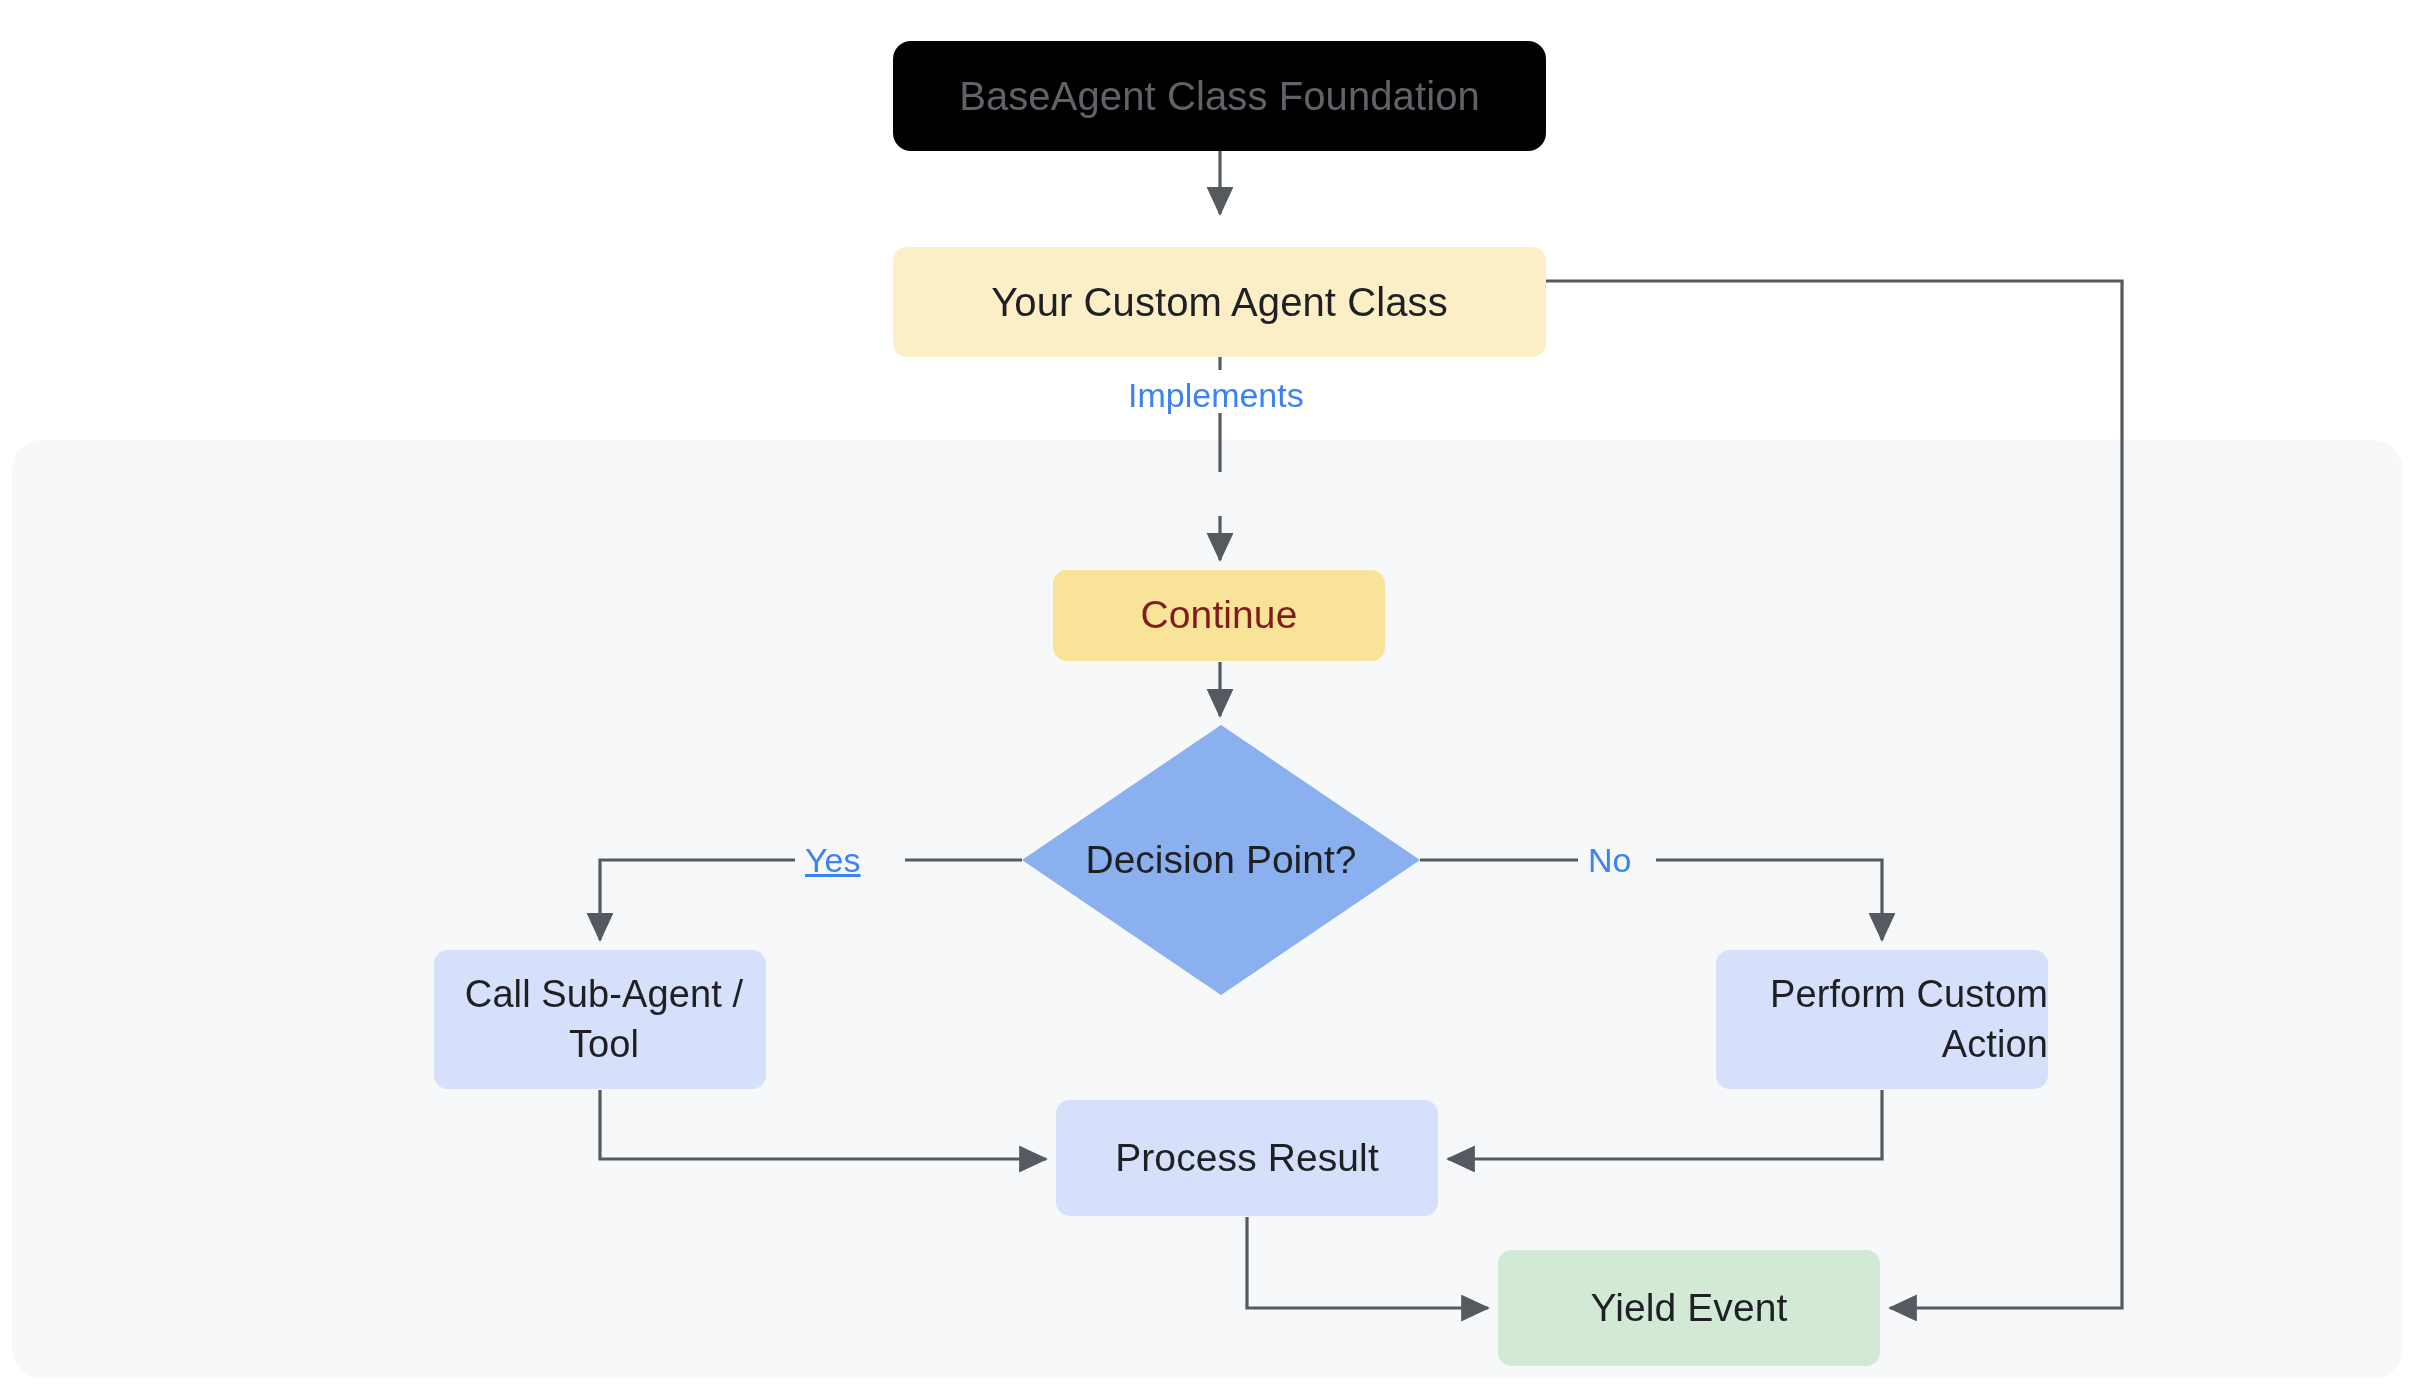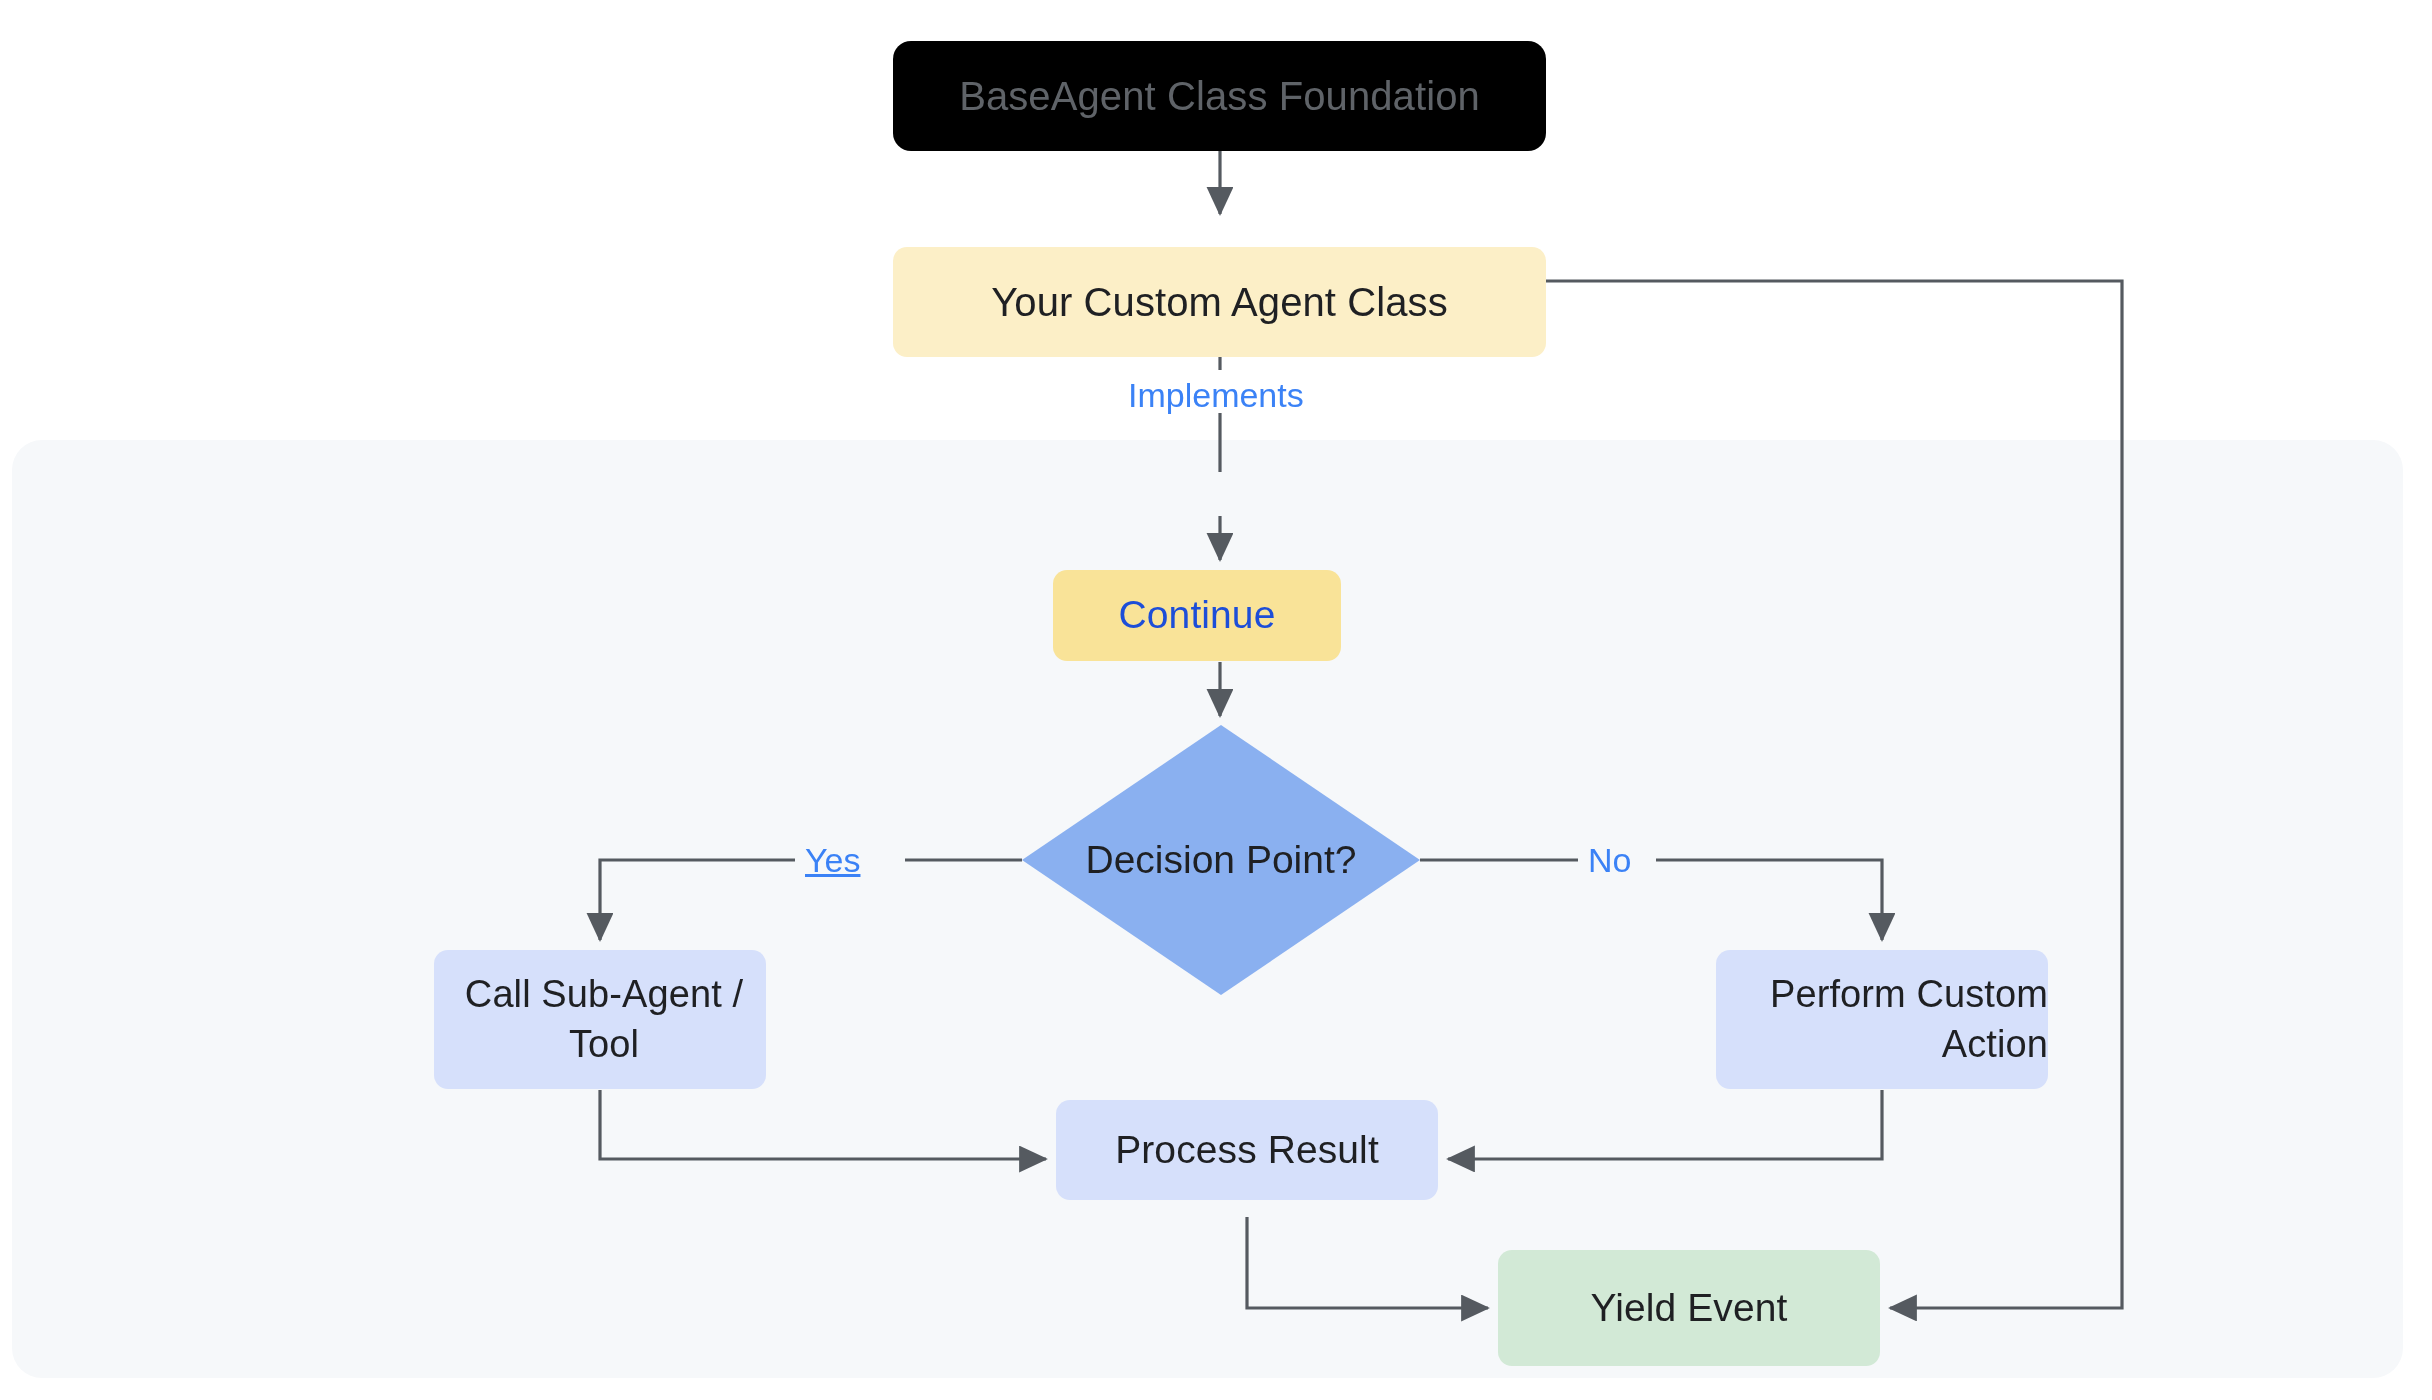--- a/index.html
+++ b/index.html
@@ -61,23 +61,23 @@
     left: 893px; top: 225px;
     width: 653px; height: 110px;
     background: #fcefc7;
     color: #1f2023;
     font-size: 40px;
     border-radius: 14px;
     margin-top: 22px;
   }
   .node-continue {
     left: 1053px; top: 570px;
-    width: 288px; height: 91px;
+    width: 332px; height: 91px;
     background: #f9e398;
-    color: #1d4ed8;
+    color: #7f1d1d;
     font-size: 39px;
     border-radius: 14px;
   }
   .node-subagent {
     left: 434px; top: 950px;
     width: 332px; height: 139px;
     background: #d6e0fb;
     color: #1f2023;
     font-size: 38px;
     border-radius: 14px;
@@ -87,21 +87,21 @@
     left: 1716px; top: 950px;
     width: 332px; height: 139px;
     background: #d6e0fb;
     color: #1f2023;
     font-size: 38px;
     border-radius: 14px;
     text-align: right;
   }
   .node-process {
     left: 1056px; top: 1100px;
-    width: 382px; height: 100px;
+    width: 382px; height: 116px;
     background: #d6e0fb;
     color: #1f2023;
     font-size: 39px;
     border-radius: 14px;
   }
   .node-yield {
     left: 1498px; top: 1250px;
     width: 382px; height: 116px;
     background: #d2e9d6;
     color: #1f2023;

